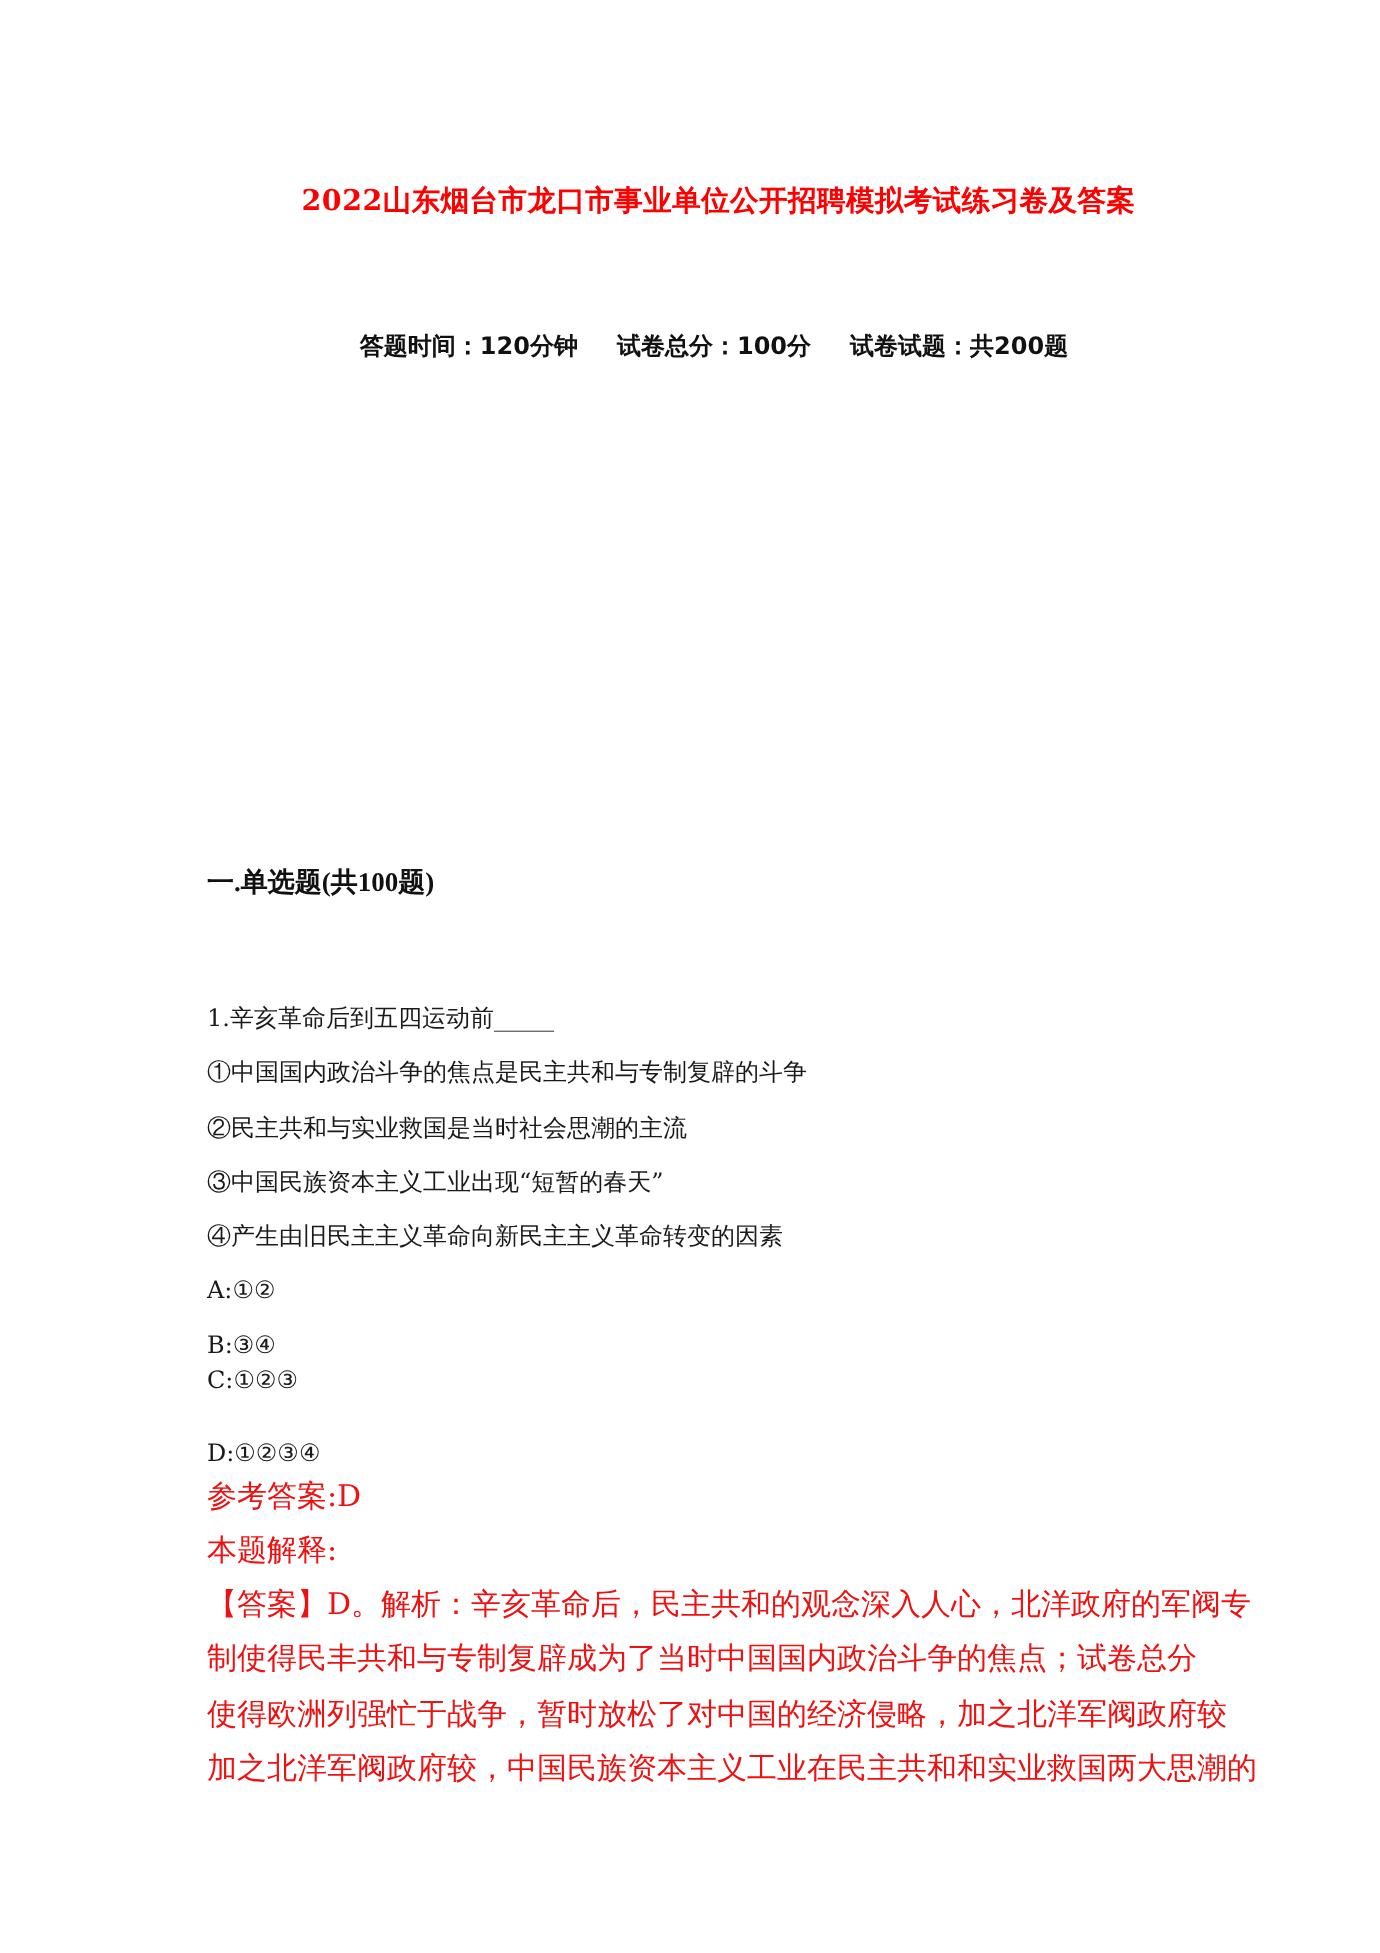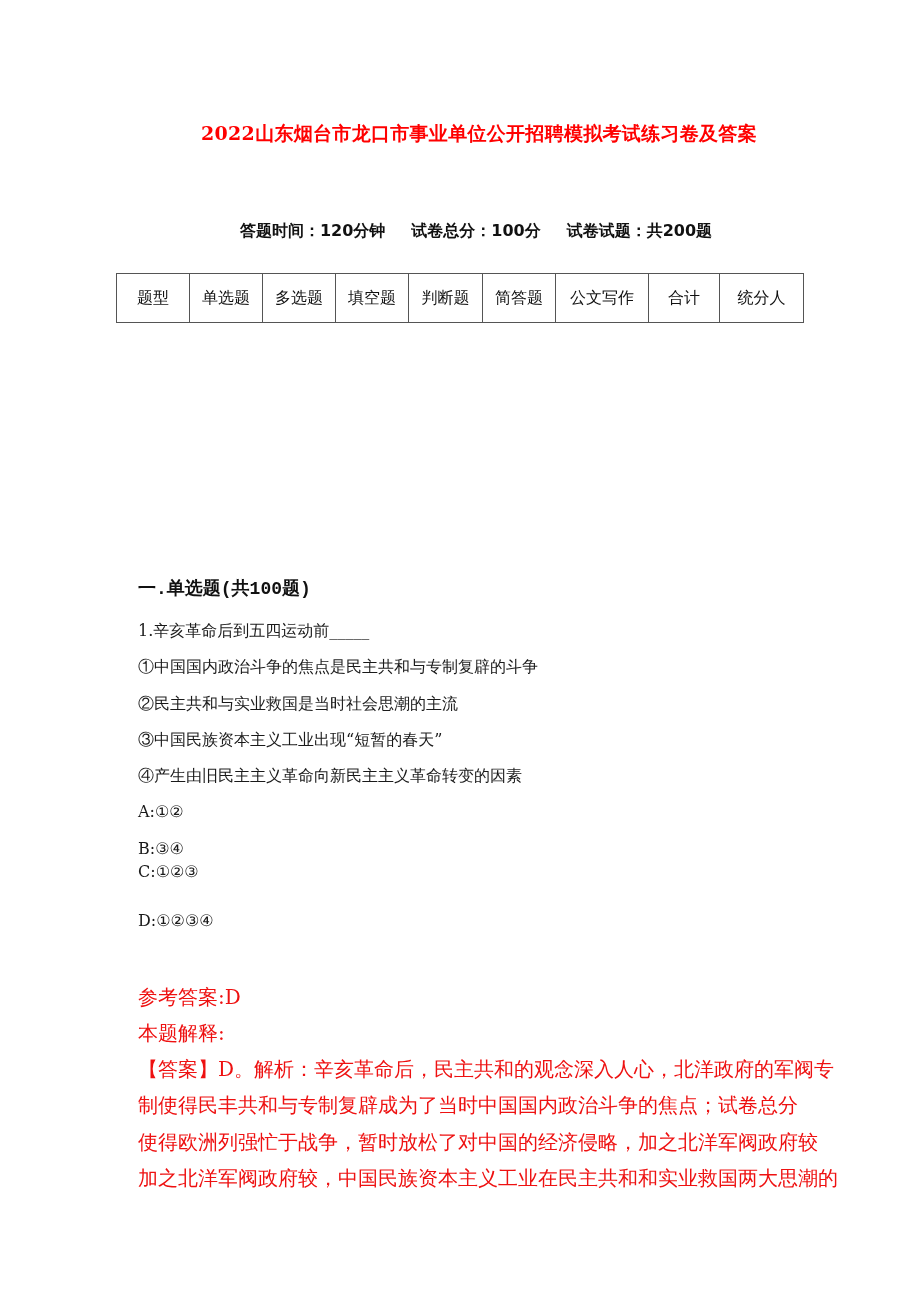--- a/index.html
+++ b/index.html
@@ -54,33 +54,34 @@
       border: 1px solid #555;
       height: 48px;
       padding: 0;
       text-align: center;
       vertical-align: middle;
     }
     .section-heading {
       position: absolute;
       left: 138px;
       top: 576px;
-      font-family: Liberation Mono, monospace;
+      font-family: Liberation Serif, serif;
       font-weight: bold;
       font-size: 18px;
       color: #111;
       text-align: center;
     }
     .q-line {
       position: absolute;
       left: 138px;
       font-family: "DejaVu Serif", "Liberation Serif", serif;
       font-size: 16px;
       color: #1a1a1a;
       white-space: nowrap;
+      margin-top: 48px;
     }
     .red-line {
       position: absolute;
       left: 138px;
       font-family: "DejaVu Serif", "Liberation Serif", serif;
       font-size: 20px;
       color: #ee1111;
       white-space: nowrap;
     }
   </style>
@@ -88,31 +89,20 @@
 <body>
 
 <div class="page-title">2022山东烟台市龙口市事业单位公开招聘模拟考试练习卷及答案</div>
 
 <div class="exam-info">
   <span>答题时间：120分钟</span><span class="gap"></span><span>试卷总分：100分</span><span class="gap"></span><span>试卷试题：共200题</span>
 </div>
 
 <table class="score-table">
   <tbody>
-      <tr>
-    <td style="width:72px">题型</td>
-    <td style="width:72px">单选题</td>
-    <td style="width:72px">多选题</td>
-    <td style="width:72px">填空题</td>
-    <td style="width:73px">判断题</td>
-    <td style="width:72px">简答题</td>
-    <td style="width:92px">公文写作</td>
-    <td style="width:70px">合计</td>
-    <td style="width:83px">统分人</td>
-  </tr>
 </tbody>
   </table>
 
 <div class="section-heading">一.单选题(共100题)</div>
 
 <div class="q-line" style="top:621px">1.辛亥革命后到五四运动前_____</div>
 <div class="q-line" style="top:657px">①中国国内政治斗争的焦点是民主共和与专制复辟的斗争</div>
 <div class="q-line" style="top:694px">②民主共和与实业救国是当时社会思潮的主流</div>
 <div class="q-line" style="top:730px">③中国民族资本主义工业出现“短暂的春天”</div>
 <div class="q-line" style="top:766px">④产生由旧民主主义革命向新民主主义革命转变的因素</div>

